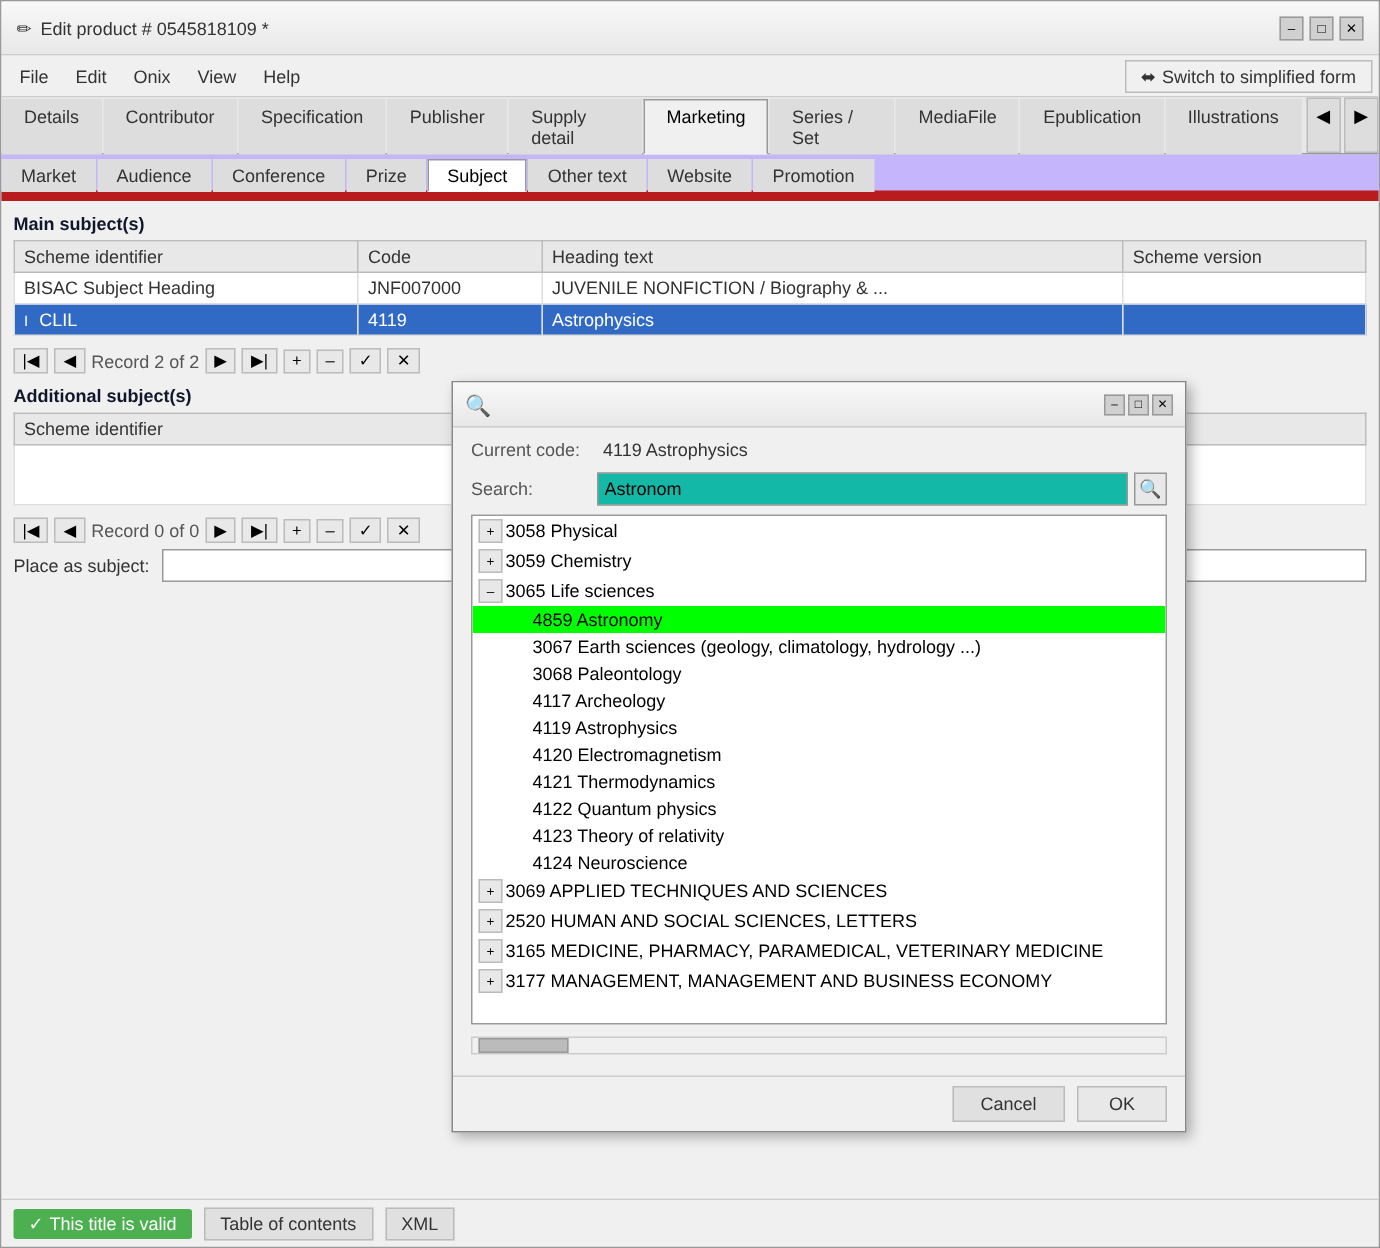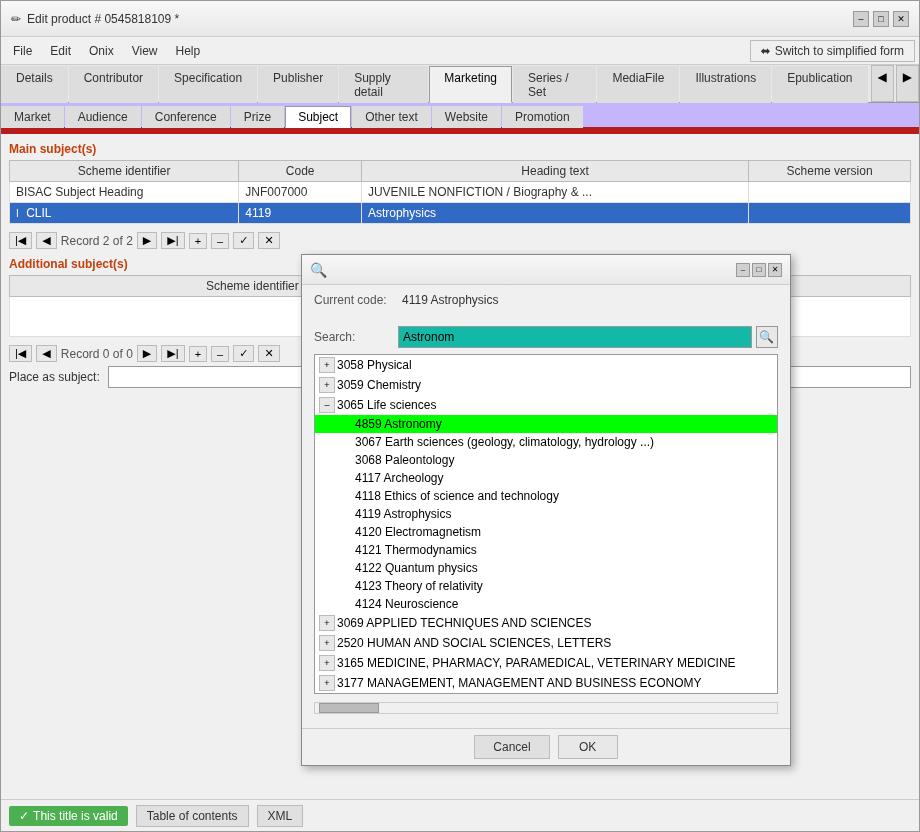--- a/index.html
+++ b/index.html
@@ -27,25 +27,25 @@
     .tab-arrow { padding: 4px 6px; cursor: pointer; background: #ddd; border: 1px solid #bbb; margin-left: 2px; }
 
     .tab-bar2 { display: flex; border-bottom: 7px solid #b91c1c; background: #c4b5fd; padding-top: 2px; }
     .tab2 { padding: 3px 12px; cursor: pointer; border: 1px solid transparent; border-bottom: none; color: #333; background: #ddd; margin-right: 1px; position: relative; top: 1px; }
     .tab2.active { background: #fff; border: 1px solid #999; border-bottom: 1px solid #fff; color: #000; z-index: 1; }
 
     
     .content { flex: 1; background: #f0f0f0; padding: 8px; overflow: hidden; position: relative; }
 
     
-    .section-title { font-weight: bold; margin-bottom: 4px; color: #c2410c; }
+    .section-title { font-weight: bold; margin-bottom: 4px; color: #0f172a; }
 
     
     .data-table { width: 100%; border-collapse: collapse; background: #fff; border: 1px solid #999; margin-bottom: 8px; }
-    .data-table th { background: #e8e8e8; border: 1px solid #bbb; padding: 3px 6px; text-align: center; font-weight: normal; color: #333; }
+    .data-table th { background: #e8e8e8; border: 1px solid #bbb; padding: 3px 6px; text-align: left; font-weight: normal; color: #333; }
     .data-table td { border: 1px solid #ddd; padding: 3px 6px; color: #333; }
     .data-table tr.selected td { background: #316ac5; color: #fff; }
 
     
     .record-nav { display: flex; align-items: center; gap: 4px; margin: 4px 0; color: #555; }
     .nav-btn { background: #e8e8e8; border: 1px solid #bbb; padding: 1px 5px; cursor: pointer; font-size: 11px; }
 
     
     .bottom-section { margin-top: 8px; }
 
@@ -56,36 +56,36 @@
 
     
     .place-row { display: flex; align-items: center; gap: 8px; margin-top: 4px; }
     .place-label { color: #333; white-space: nowrap; }
     .place-input { flex: 1; border: 1px solid #999; padding: 2px 4px; height: 22px; background: #fff; }
     .modal { position: absolute; top: 120px; left: 300px; width: 490px; background: #f0f0f0; border: 1px solid #888; box-shadow: 3px 3px 8px rgba(0,0,0,0.3); z-index: 200; display: flex; flex-direction: column; }
     .modal-title-bar { background: linear-gradient(to bottom, #f8f8f8, #e8e8e8); border-bottom: 1px solid #ccc; padding: 5px 8px; display: flex; align-items: center; justify-content: space-between; height: 30px; }
     .modal-controls { display: flex; gap: 2px; }
     .modal-btn { width: 14px; height: 14px; background: #d0d0d0; border: 1px solid #999; display: flex; align-items: center; justify-content: center; font-size: 8px; cursor: pointer; }
     .modal-body { padding: 8px 12px; }
-    .modal-row { display: flex; align-items: center; gap: 8px; margin-bottom: 19px; }
+    .modal-row { display: flex; align-items: center; gap: 8px; margin-bottom: 8px; }
     .modal-label { color: #555; width: 80px; }
     .modal-value { color: #333; flex: 1; }
     .search-row { display: flex; align-items: center; gap: 4px; margin-bottom: 6px; }
     .search-input { flex: 1; border: 1px solid #999; padding: 2px 4px; height: 22px; background: #14b8a6; }
     .search-btn { background: #e0e0e0; border: 1px solid #bbb; padding: 2px 4px; cursor: pointer; width: 26px; height: 22px; display: flex; align-items: center; justify-content: center; }
 
     
     .tree-container { border: 1px solid #999; background: #fff; height: 340px; overflow-y: auto; overflow-x: auto; margin-bottom: 8px; position: relative; }
     .tree-item { padding: 2px 4px; cursor: pointer; display: flex; align-items: center; white-space: nowrap; }
     .tree-item.highlighted { background: #00ff00; color: #000; }
     .expander { width: 16px; height: 16px; display: inline-flex; align-items: center; justify-content: center; font-size: 9px; margin-right: 2px; border: 1px solid #bbb; background: #e8e8e8; cursor: pointer; flex-shrink: 0; }
     .expander-space { width: 16px; display: inline-block; flex-shrink: 0; }
     .indent { display: inline-block; flex-shrink: 0; }
 
-    .modal-footer { display: flex; justify-content: center; gap: 8px; padding: 6px 12px; border-top: 1px solid #ccc; }
+    .modal-footer { display: flex; justify-content: flex-end; gap: 8px; padding: 6px 12px; border-top: 1px solid #ccc; }
     .footer-btn { background: #e0e0e0; border: 1px solid #bbb; padding: 4px 18px; cursor: pointer; color: #333; min-width: 60px; text-align: center; }
     .footer-btn.primary { background: #e8e8e8; }
 
     
     .tree-container::-webkit-scrollbar { width: 12px; }
     .tree-container::-webkit-scrollbar-track { background: #f0f0f0; }
     .tree-container::-webkit-scrollbar-thumb { background: #bbb; border: 1px solid #999; }
 
     .modal-search-icon { width: 22px; height: 22px; border: 1px solid #999; background: #e8e8e8; display: flex; align-items: center; justify-content: center; cursor: pointer; }
   </style>
@@ -122,22 +122,22 @@
 
   <div class="tab-bar">
     <div class="tab">Details</div>
     <div class="tab">Contributor</div>
     <div class="tab">Specification</div>
     <div class="tab">Publisher</div>
     <div class="tab">Supply detail</div>
     <div class="tab active">Marketing</div>
     <div class="tab">Series / Set</div>
     <div class="tab">MediaFile</div>
+    <div class="tab">Epublication</div>
     <div class="tab">Illustrations</div>
-    <div class="tab">Epublication</div>
     <div class="tab-arrow">◀</div>
     <div class="tab-arrow">▶</div>
   </div>
 
   <div class="tab-bar2">
     <div class="tab2">Market</div>
     <div class="tab2">Audience</div>
     <div class="tab2">Conference</div>
     <div class="tab2">Prize</div>
     <div class="tab2 active">Subject</div>
@@ -278,25 +278,20 @@
             <span>3068 Paleontology</span>
           </div>
           <div class="tree-item">
             <span class="indent" style="width:20px;"></span>
             <span class="expander-space"></span>
             <span>4117 Archeology</span>
           </div>
           <div class="tree-item">
             <span class="indent" style="width:20px;"></span>
             <span class="expander-space"></span>
-            <span>4118 Ethics of science and technology</span>
-          </div>
-          <div class="tree-item">
-            <span class="indent" style="width:20px;"></span>
-            <span class="expander-space"></span>
             <span>4119 Astrophysics</span>
           </div>
           <div class="tree-item">
             <span class="indent" style="width:20px;"></span>
             <span class="expander-space"></span>
             <span>4120 Electromagnetism</span>
           </div>
           <div class="tree-item">
             <span class="indent" style="width:20px;"></span>
             <span class="expander-space"></span>

